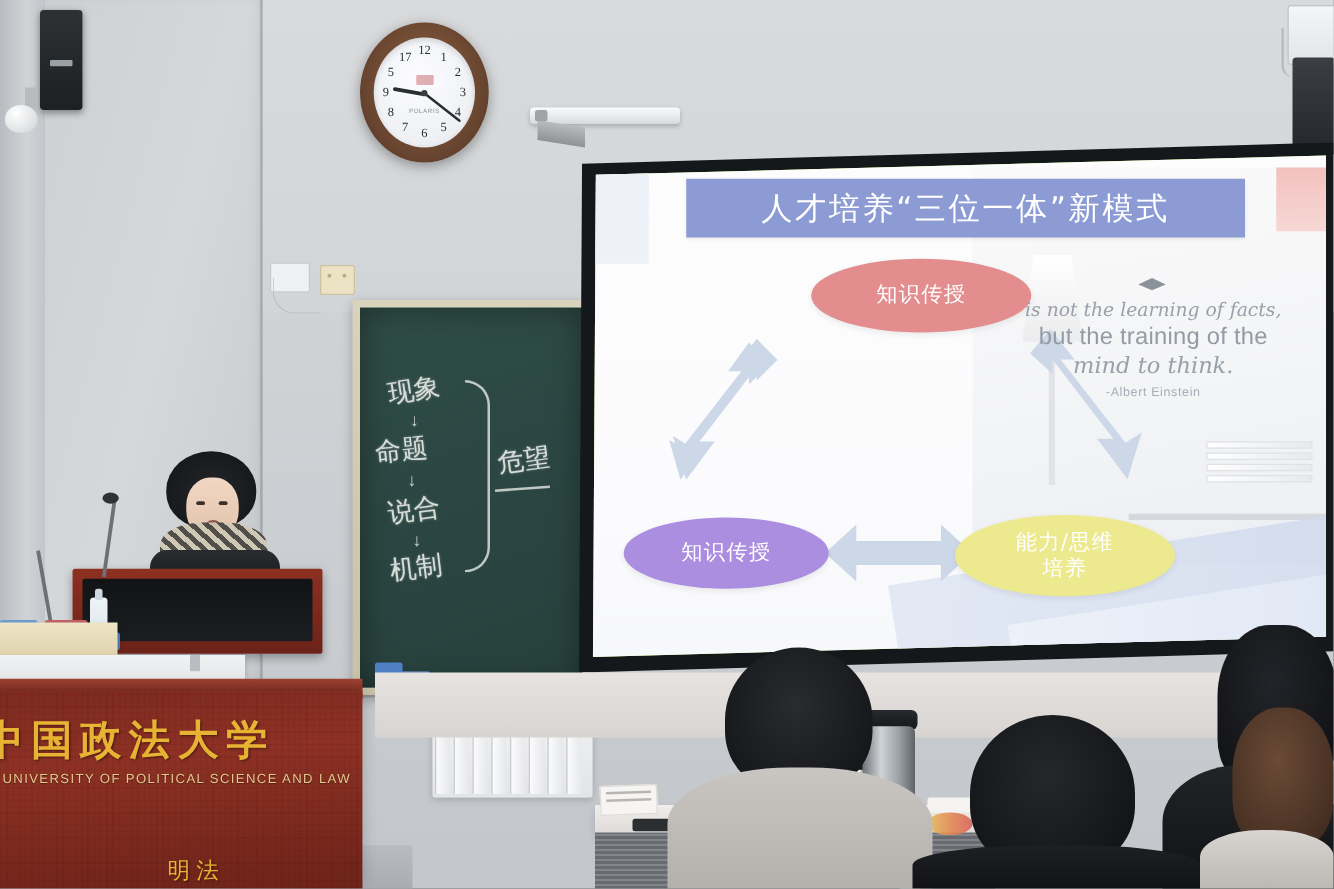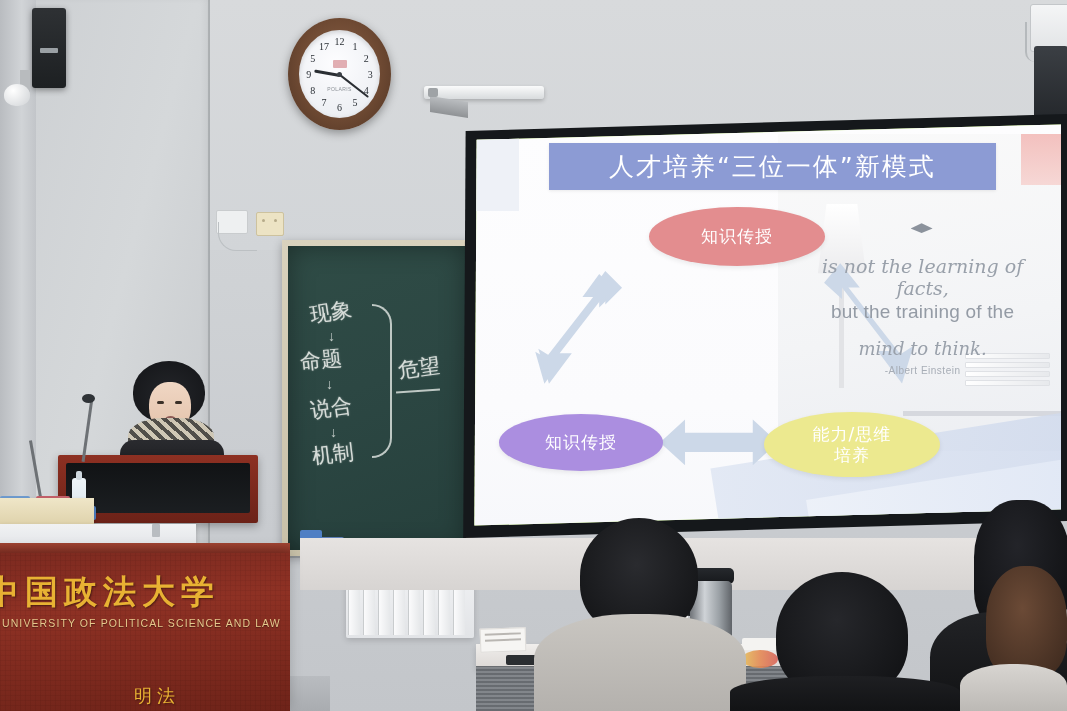--- a/index.html
+++ b/index.html
@@ -126,23 +126,23 @@
 
   .arrow{position:absolute;}
   .arrow svg{display:block;}
 
   
   .quote{position:absolute;right:2%;top:24%;width:43%;color:#9aa1ab;text-align:center;}
   .q-edu{font-family:"Liberation Serif",serif;font-size:26px;letter-spacing:1px;color:#8b929c;
      display:inline-block;}
   .q-cap{display:inline-block;width:22px;height:14px;background:#8b929c;
      clip-path:polygon(0 45%,50% 8%,100% 45%,50% 78%);vertical-align:middle;margin-right:2px;}
-  .q-l2{font-family:"DejaVu Serif",serif;font-style:italic;font-size:19px;color:#99a0aa;margin-top:18px;}
+  .q-l2{font-family:"DejaVu Serif",serif;font-style:italic;font-size:15px;color:#99a0aa;margin-top:2px;}
   .q-l3{font-family:"Liberation Sans",sans-serif;font-size:19px;color:#949ba5;margin-top:2px;letter-spacing:.2px;}
-  .q-l4{font-family:"DejaVu Serif",serif;font-style:italic;font-size:18px;color:#99a0aa;margin-top:15px;}
+  .q-l4{font-family:"DejaVu Serif",serif;font-style:italic;font-size:18px;color:#99a0aa;margin-top:1px;}
   .q-author{font-family:"Liberation Sans",sans-serif;font-size:10px;color:#a7adb6;margin-top:6px;letter-spacing:.5px;}
 
   
   .radiator{position:absolute;left:346px;top:560px;width:128px;height:78px;
      background:linear-gradient(180deg,#f2f3f5,#e2e4e7);border-radius:2px;
      box-shadow:0 2px 6px rgba(0,0,0,.16);}
   .radiator .fin{position:absolute;top:3px;bottom:3px;width:11px;
      background:linear-gradient(90deg,#fbfbfc,#e6e8ea);border-left:1px solid #c9ccce;}
   .radiator .cap{position:absolute;top:18px;width:7px;height:8px;background:#72777c;border-radius:1px;}
   .rad-pipe{position:absolute;left:338px;top:564px;width:9px;height:12px;background:#b9bcbf;border-radius:2px;}

